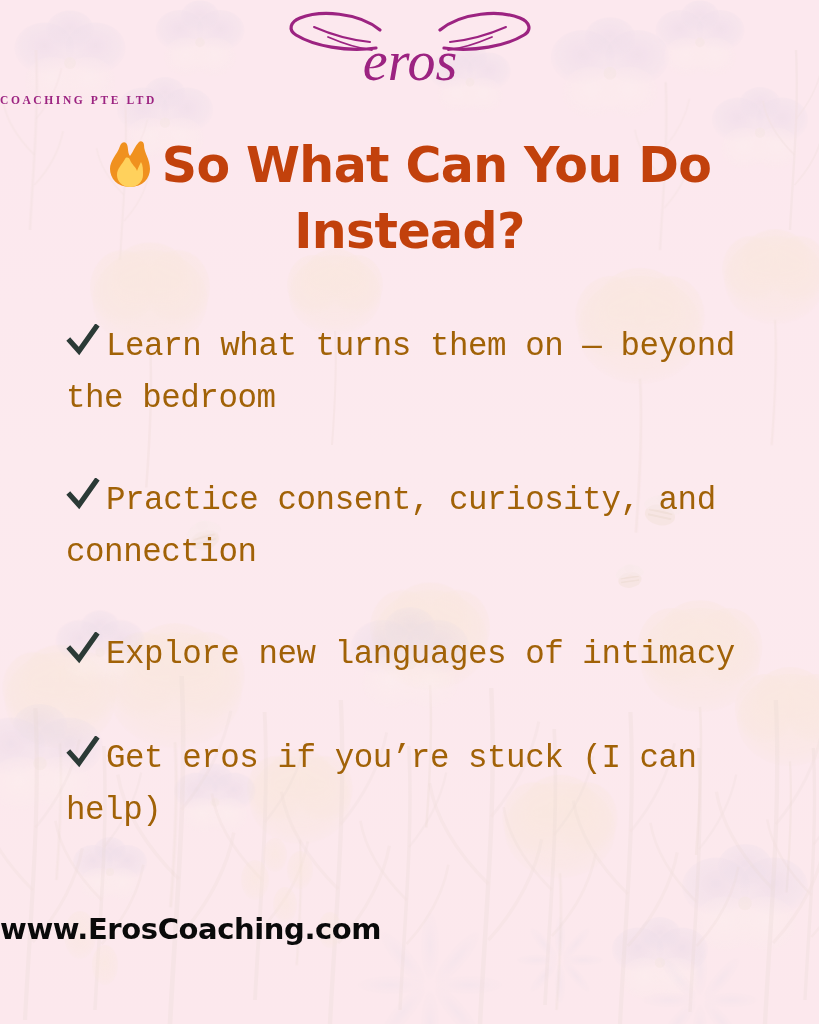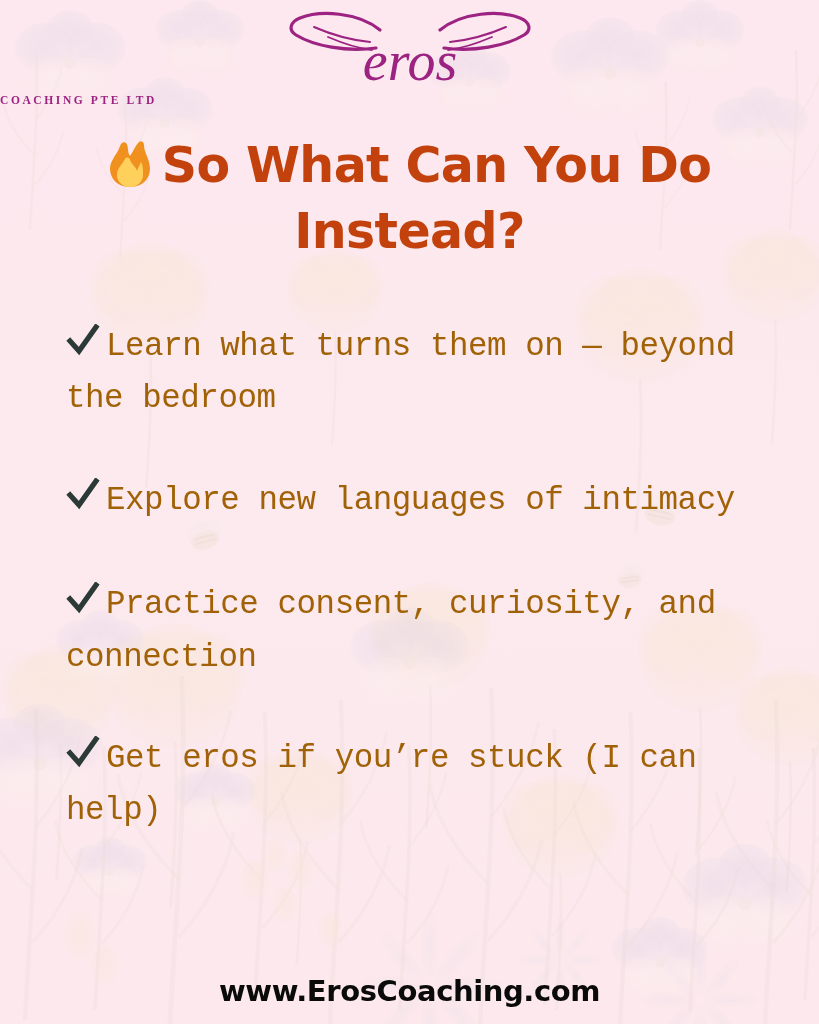--- a/index.html
+++ b/index.html
@@ -101,24 +101,23 @@
     display: inline-block;
     width: 34px;
     vertical-align: -3px;
     margin-right: 6px;
   }
   .bullet-text { display: inline; }
 
   
   .footer {
     position: absolute;
-    top: 974px;
+    top: 912px;
     left: 0;
     width: 819px;
-    text-align: center;
     font-family: "DejaVu Sans", sans-serif;
     font-size: 29px;
     font-weight: 700;
     letter-spacing: -0.4px;
     color: #0a0a0a;
   }
 </style>
 </head>
 <body>
 
@@ -315,29 +314,29 @@
             <path d="M4 17 L 13 27 L 30 3" stroke="#2b3a36" stroke-width="5.2" fill="none" stroke-linecap="square" stroke-linejoin="miter"></path>
           </svg>
         </span><span class="bullet-text">Learn what turns them on — beyond the bedroom</span>
       </div>
 
       <div class="bullet">
         <span class="check-icon">
           <svg width="34" height="34" viewBox="0 0 34 34" xmlns="http://www.w3.org/2000/svg">
             <path d="M4 17 L 13 27 L 30 3" stroke="#2b3a36" stroke-width="5.2" fill="none" stroke-linecap="square" stroke-linejoin="miter"></path>
           </svg>
-        </span><span class="bullet-text">Explore new languages of intimacy</span>
+        </span><span class="bullet-text">Practice consent, curiosity, and connection</span>
       </div>
 
       <div class="bullet">
         <span class="check-icon">
           <svg width="34" height="34" viewBox="0 0 34 34" xmlns="http://www.w3.org/2000/svg">
             <path d="M4 17 L 13 27 L 30 3" stroke="#2b3a36" stroke-width="5.2" fill="none" stroke-linecap="square" stroke-linejoin="miter"></path>
           </svg>
-        </span><span class="bullet-text">Practice consent, curiosity, and connection</span>
+        </span><span class="bullet-text">Explore new languages of intimacy</span>
       </div>
 
       <div class="bullet">
         <span class="check-icon">
           <svg width="34" height="34" viewBox="0 0 34 34" xmlns="http://www.w3.org/2000/svg">
             <path d="M4 17 L 13 27 L 30 3" stroke="#2b3a36" stroke-width="5.2" fill="none" stroke-linecap="square" stroke-linejoin="miter"></path>
           </svg>
         </span><span class="bullet-text">Get eros if you’re stuck (I can help)</span>
       </div>
 

